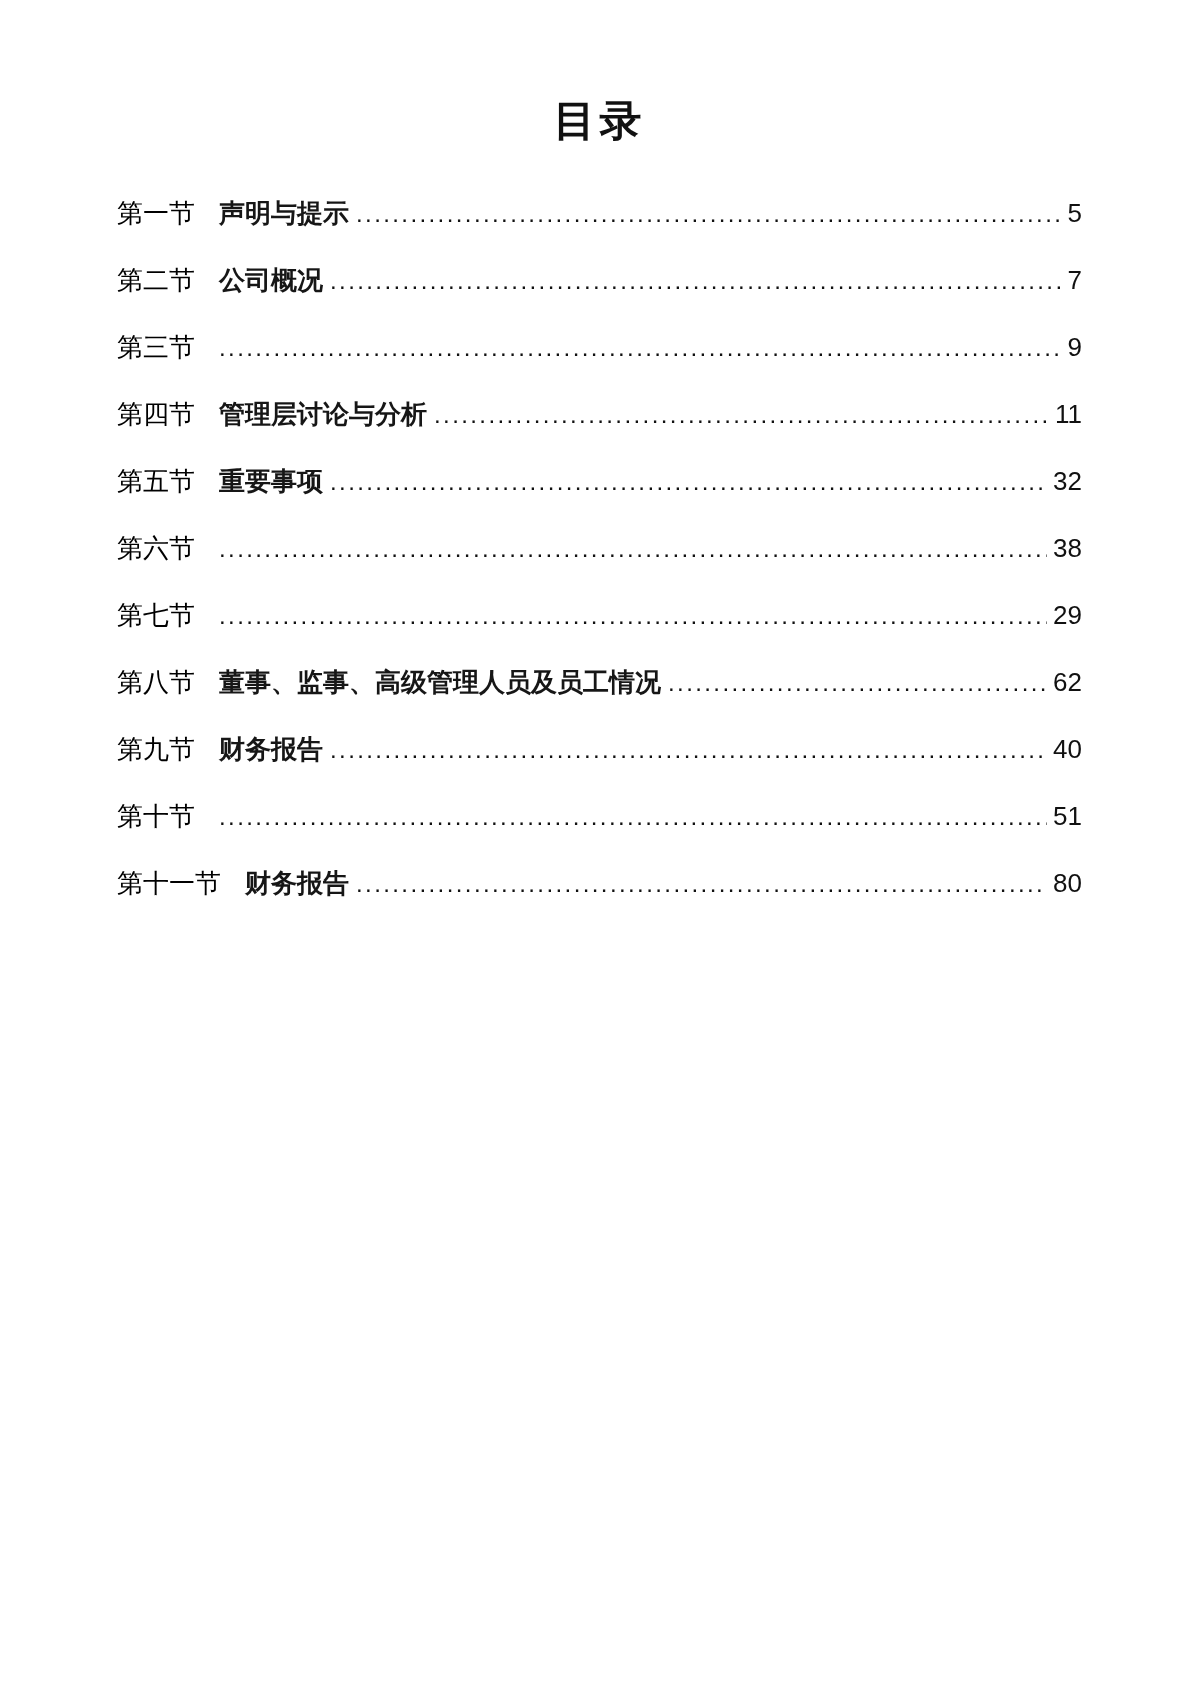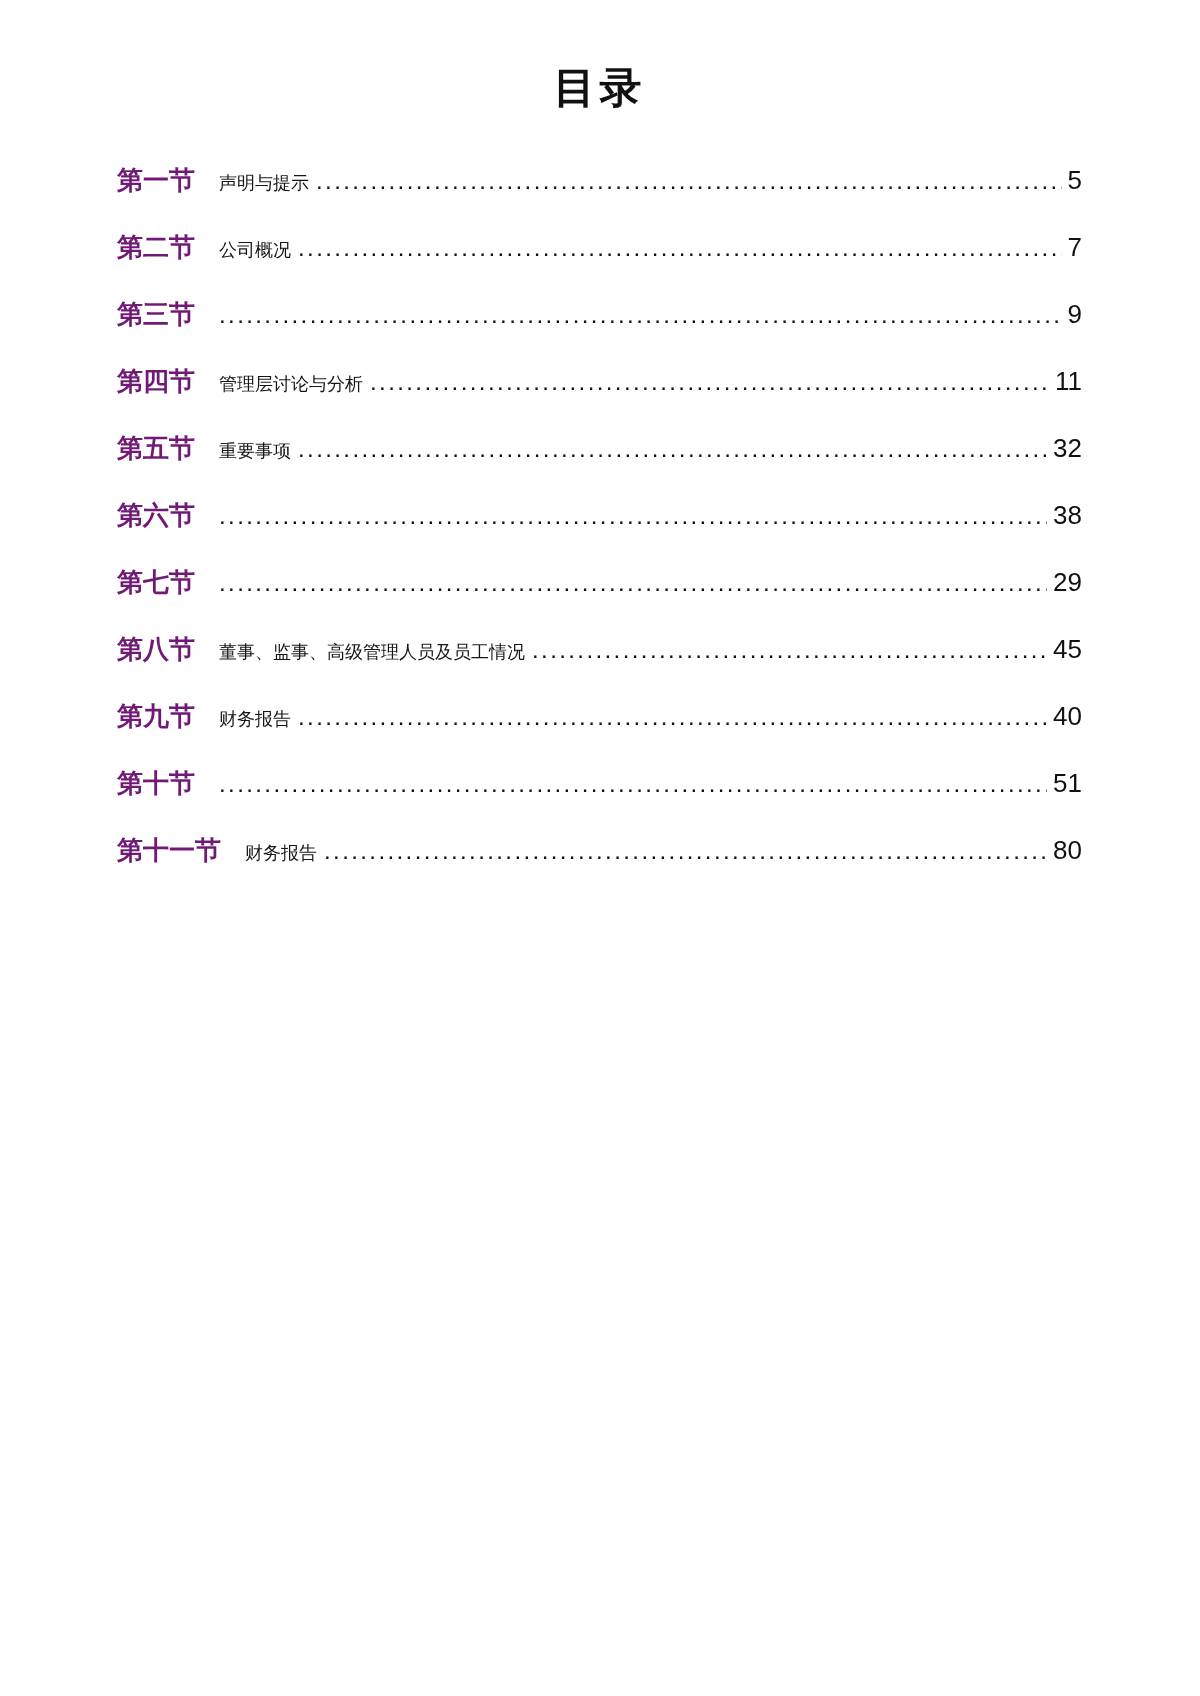--- a/index.html
+++ b/index.html
@@ -11,21 +11,21 @@
     width: 1200px;
     height: 1696px;
     overflow: hidden;
     color: #1a1a1a;
     font-family: "Liberation Serif", serif;
   }
   .page {
     box-sizing: border-box;
     width: 1200px;
     height: 1696px;
-    padding: 65px 118px 0 117px;
+    padding: 98px 118px 0 117px;
   }
   .doc-title {
     text-align: center;
     font-family: "Liberation Sans", sans-serif;
     font-weight: 700;
     font-size: 42px;
     line-height: 46px;
     color: #111111;
     letter-spacing: 4px;
     margin: 0;
@@ -35,29 +35,29 @@
   }
   .toc-row {
     display: flex;
     align-items: baseline;
     height: 67px;
     line-height: 67px;
     white-space: nowrap;
     cursor: pointer;
   }
   .toc-label {
-    font-weight: 700;
+    font-weight: 400;
     font-size: 26px;
-    color: #701a75;
+    color: #000000;
     margin-right: 24px;
     flex: 0 0 auto;
   }
   .toc-title {
-    font-weight: 400;
-    font-size: 18px;
+    font-weight: 700;
+    font-size: 26px;
     color: #161616;
     margin-right: 7px;
     flex: 0 0 auto;
   }
   .toc-dots {
     flex: 1 1 auto;
     overflow: hidden;
     font-family: "Liberation Sans", sans-serif;
     font-weight: 400;
     font-size: 24px;
@@ -124,21 +124,21 @@
   <div class="toc-row">
     <span class="toc-label">第七节</span>
     <span class="toc-dots">............................................................................................................................................................................................................................................................................................................</span>
     <span class="toc-page">29</span>
   </div>
 
   <div class="toc-row">
     <span class="toc-label">第八节</span>
     <span class="toc-title">董事、监事、高级管理人员及员工情况</span>
     <span class="toc-dots">............................................................................................................................................................................................................................................................................................................</span>
-    <span class="toc-page">45</span>
+    <span class="toc-page">62</span>
   </div>
 
   <div class="toc-row">
     <span class="toc-label">第九节</span>
     <span class="toc-title">财务报告</span>
     <span class="toc-dots">............................................................................................................................................................................................................................................................................................................</span>
     <span class="toc-page">40</span>
   </div>
 
   <div class="toc-row">

